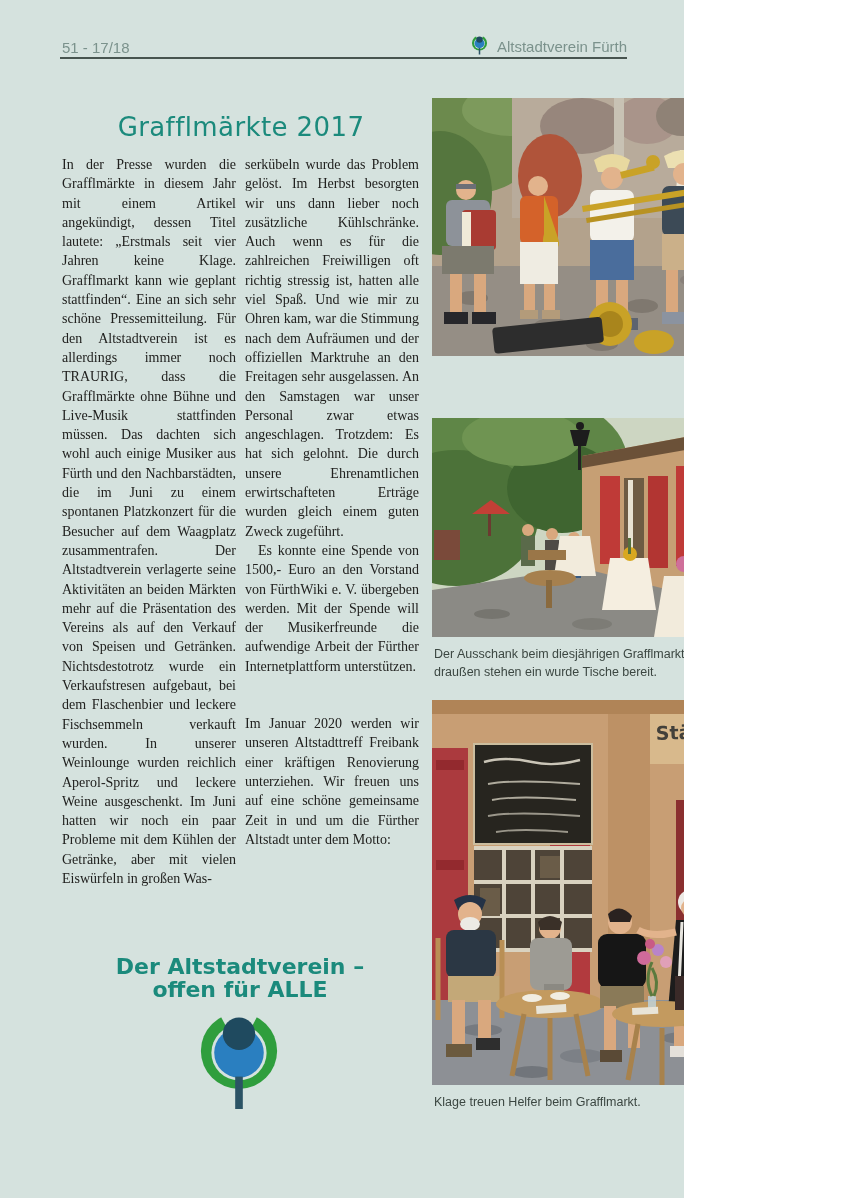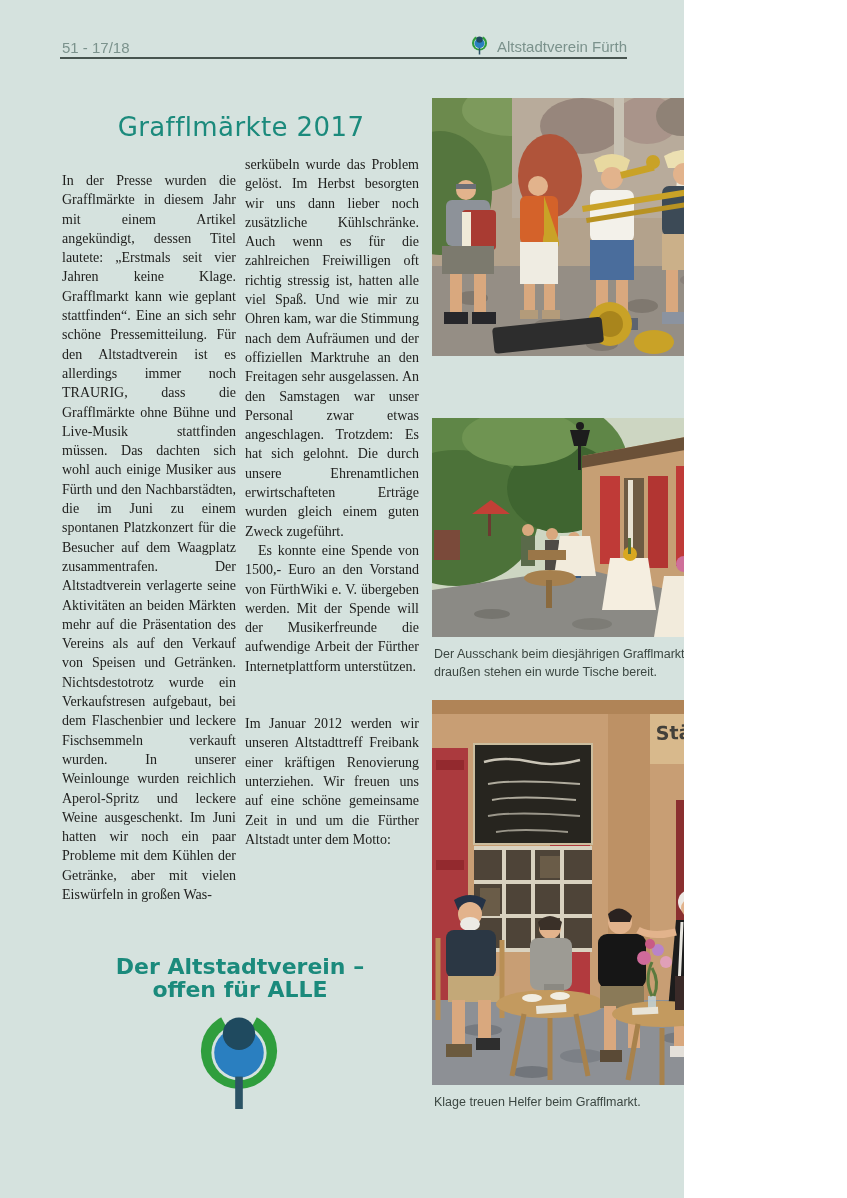--- a/index.html
+++ b/index.html
@@ -35,21 +35,21 @@
     font-family:"DejaVu Sans",sans-serif;
     font-weight:normal;font-size:26px;letter-spacing:.4px;
     color:var(--accent,#1b8a7c);
   }
   .col{
     position:absolute;top:155px;width:174px;height:790px;
     font-size:14px;line-height:19.3px;
     text-align:justify;hyphens:auto;overflow:hidden;
   }
   .col p{margin:0;}
-  .col-left{left:62px;margin-top:16px;}
+  .col-left{left:62px;}
   .col-right{left:245px;}
   .col-right .p-indent{text-indent:13px;}
   .col-right .p-gap{margin-top:38px;}
   
   .photo{
     position:absolute;left:432px;width:356px;overflow:hidden;
   }
   .photo svg{display:block;width:100%;height:100%;}
   .photo-1{top:98px;height:258px;}
   .photo-2{top:418px;height:219px;}
@@ -102,21 +102,21 @@
   <div class="rule"></div>
 
   <div class="title">Grafflmärkte 2017</div>
 
   <div class="col col-left">
     <p>In der Presse wurden die Grafflmärkte in diesem Jahr mit einem Artikel angekündigt, dessen Titel lautete: „Erstmals seit vier Jahren keine Klage. Grafflmarkt kann wie geplant stattfinden“. Eine an sich sehr schöne Pressemitteilung. Für den Altstadtverein ist es allerdings immer noch TRAURIG, dass die Grafflmärkte ohne Bühne und Live-Musik stattfinden müssen. Das dachten sich wohl auch einige Musiker aus Fürth und den Nachbarstädten, die im Juni zu einem spontanen Platzkonzert für die Besucher auf dem Waagplatz zusammentrafen. Der Altstadtverein verlagerte seine Aktivitäten an beiden Märkten mehr auf die Präsentation des Vereins als auf den Verkauf von Speisen und Getränken. Nichtsdestotrotz wurde ein Verkaufstresen aufgebaut, bei dem Flaschenbier und leckere Fischsemmeln verkauft wurden. In unserer Weinlounge wurden reichlich Aperol-Spritz und leckere Weine ausgeschenkt. Im Juni hatten wir noch ein paar Probleme mit dem Kühlen der Getränke, aber mit vielen Eiswürfeln in großen Was-</p>
   </div>
   <div class="col col-right">
     <p>serkübeln wurde das Problem gelöst. Im Herbst besorgten wir uns dann lieber noch zusätzliche Kühlschränke. Auch wenn es für die zahlreichen Freiwilligen oft richtig stressig ist, hatten alle viel Spaß. Und wie mir zu Ohren kam, war die Stimmung nach dem Aufräumen und der offiziellen Marktruhe an den Freitagen sehr ausgelassen. An den Samstagen war unser Personal zwar etwas angeschlagen. Trotzdem: Es hat sich gelohnt. Die durch unsere Ehrenamtlichen erwirtschafteten Erträge wurden gleich einem guten Zweck zugeführt.</p>
     <p class="p-indent">Es konnte eine Spende von 1500,- Euro an den Vorstand von FürthWiki e. V. übergeben werden. Mit der Spende will der Musikerfreunde die aufwendige Arbeit der Fürther Internetplattform unterstützen.</p>
-    <p class="p-gap">Im Januar 2012 werden wir unseren Altstadttreff Freibank einer kräftigen Renovierung unterziehen. Wir freuen uns auf eine schöne gemeinsame Zeit in und um die Fürther Altstadt unter dem Motto:</p>
+    <p class="p-gap">Im Januar 2020 werden wir unseren Altstadttreff Freibank einer kräftigen Renovierung unterziehen. Wir freuen uns auf eine schöne gemeinsame Zeit in und um die Fürther Altstadt unter dem Motto:</p>
   </div>
 
   <div class="photo photo-1">
     <svg viewBox="0 0 356 258" preserveAspectRatio="none">
       <rect width="356" height="258" fill="#b3a28c"></rect>
       <g>
         <ellipse cx="38" cy="38" rx="72" ry="58" fill="#6c8a4d"></ellipse>
         <ellipse cx="8" cy="95" rx="52" ry="62" fill="#55763e"></ellipse>
         <ellipse cx="80" cy="12" rx="50" ry="26" fill="#7d9a5c"></ellipse>
       </g>

